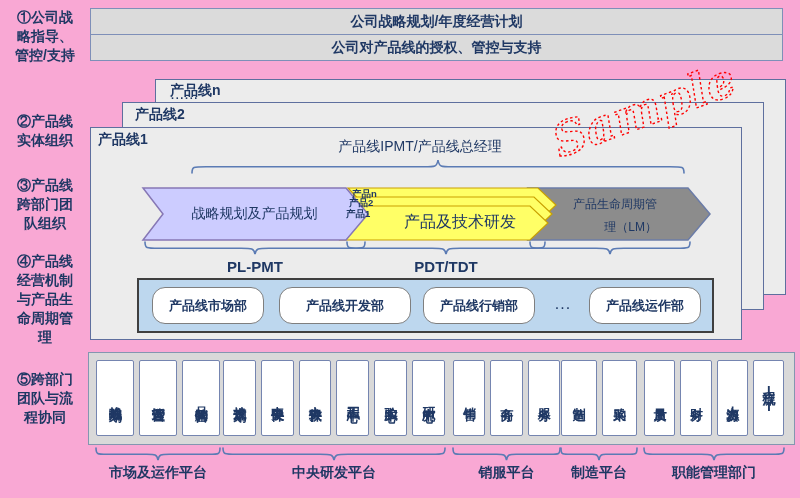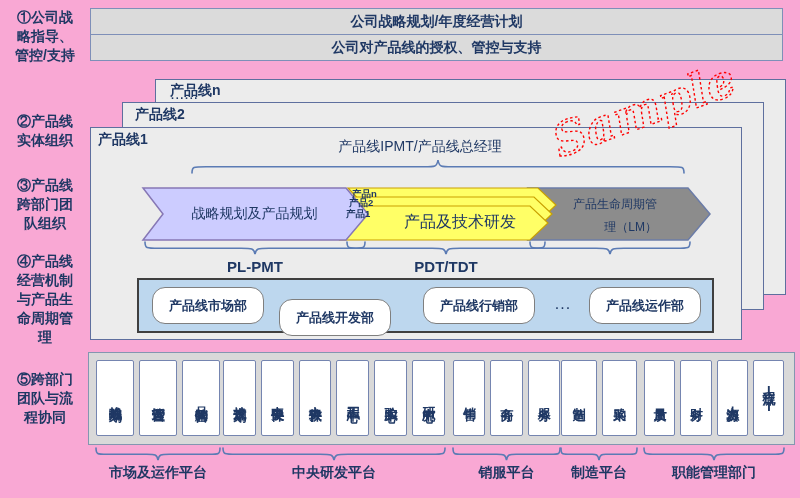--- a/index.html
+++ b/index.html
@@ -92,21 +92,21 @@
       <path d="M0 0 C0 6.24 1 6.24 14 6.24 L85 6.24 C96 6.24 98 6.24 99 12 C100 6.24 102 6.24 113 6.24 L184 6.24 C197 6.24 198 6.24 198 0"></path>
     </svg>
   <svg class="abs brace" width="160" height="12" style="left:530px;top:242px" viewBox="0 0 160 12">
       <path d="M0 0 C0 6.24 1 6.24 14 6.24 L66 6.24 C77 6.24 79 6.24 80 12 C81 6.24 83 6.24 94 6.24 L146 6.24 C159 6.24 160 6.24 160 0"></path>
     </svg>
   <div class="abs team-label ctr" style="left:145px;top:257px;width:220px;height:18px">PL-PMT</div>
   <div class="abs team-label ctr" style="left:347px;top:257px;width:198px;height:18px">PDT/TDT</div>
 
   <div class="abs bluebar" style="left:137px;top:278px;width:577px;height:55px"></div>
   <div class="abs deptbox ctr" style="left:152px;top:287px;width:112px;height:37px">产品线市场部</div>
-  <div class="abs deptbox ctr" style="left:279px;top:299px;width:112px;height:37px">产品线开发部</div>
+  <div class="abs deptbox ctr" style="left:279px;top:287px;width:132px;height:37px">产品线开发部</div>
   <div class="abs deptbox ctr" style="left:423px;top:287px;width:112px;height:37px">产品线行销部</div>
   <div class="abs txt ctr" style="left:545px;top:288px;width:36px;height:32px;font-size:16px;letter-spacing:1px">...</div>
   <div class="abs deptbox ctr" style="left:589px;top:287px;width:112px;height:37px">产品线运作部</div>
 
   <div class="abs bottom-box" style="left:88px;top:352px;width:707px;height:93px"></div>
 
   <div class="abs pgroup" style="left:96px;width:124px">
       <div class="vbox">战略规划</div>
       <div class="vbox">运营管理</div>
       <div class="vbox">品牌营销</div>

